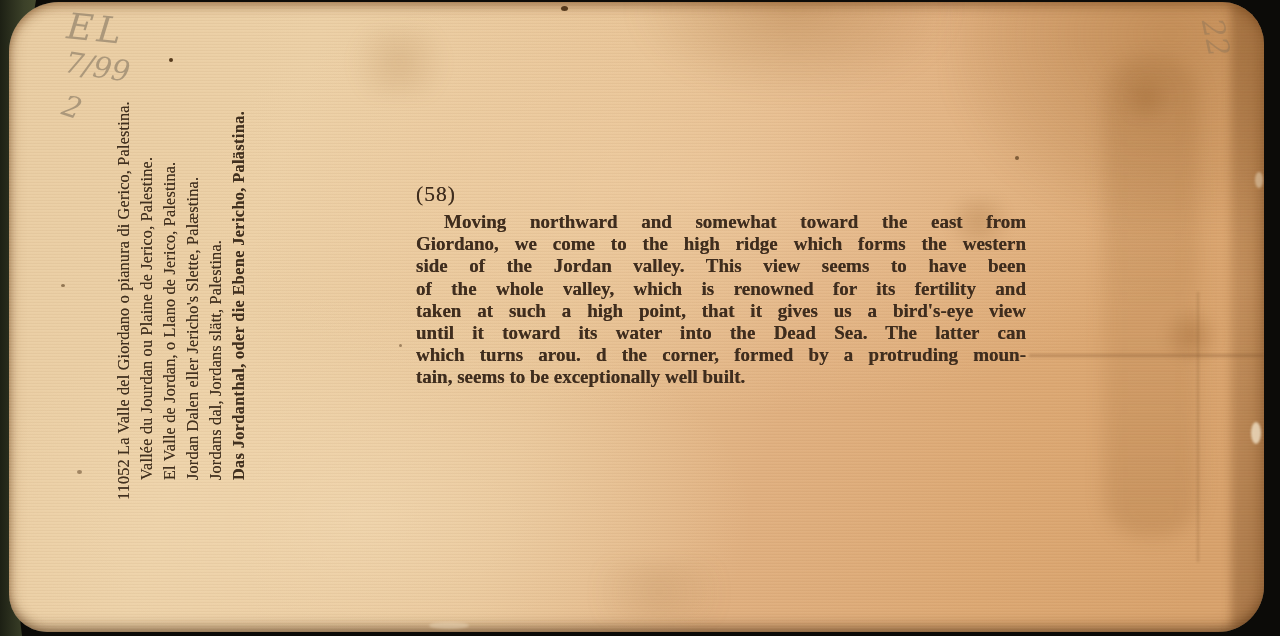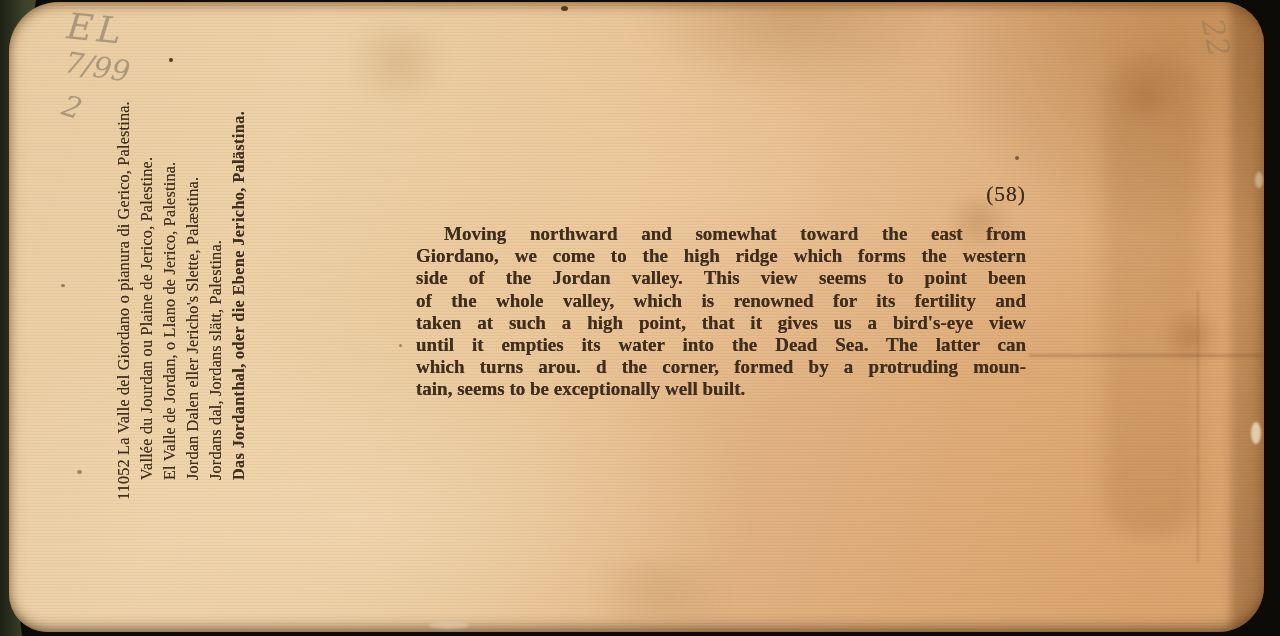--- a/index.html
+++ b/index.html
@@ -131,24 +131,24 @@
 
   
   .main-text {
     position: absolute;
     left: 407px; top: 180px;
     width: 610px;
     color: #3f2d1e;
     text-shadow: 0 0 0.5px rgba(63,45,30,0.75);
   }
   .number-heading {
-    text-align: right;
+    text-align: left;
     font-size: 21.5px;
     letter-spacing: 1px;
-    margin-bottom: 16px;
+    margin-bottom: 4px;
   }
   .jline {
     font-size: 19px;
     line-height: 22.2px;
     text-align: justify;
     text-align-last: justify;
     font-weight: bold;
   }
   .jline.first { padding-left: 28px; }
   .jline.last { text-align: center; text-align-last: left; }
@@ -219,21 +219,21 @@
       <div class="side-line indented">El Valle de Jordan, o Llano de Jerico, Palestina.</div>
       <div class="side-line indented">Jordan Dalen eller Jericho's Slette, Palæstina.</div>
       <div class="side-line indented">Jordans dal, Jordans slätt, Palestina.</div>
       <div class="side-line indented fraktur">Das Jordanthal, oder die Ebene Jericho, Palästina.</div>
     </div>
 
     <div class="main-text">
       <div class="number-heading">(58)</div>
       <div class="jline first">Moving northward and somewhat toward the east from</div>
       <div class="jline">Giordano, we come to the high ridge which forms the western</div>
-      <div class="jline">side of the Jordan valley.  This view seems to point been</div>
+      <div class="jline">side of the Jordan valley.  This view seems to have been</div>
       <div class="jline">of the whole valley, which is renowned for its fertility and</div>
       <div class="jline">taken at such a high point, that it gives us a bird's-eye view</div>
-      <div class="jline">until it empties its water into the Dead Sea.  The latter can</div>
+      <div class="jline">until it toward its water into the Dead Sea.  The latter can</div>
       <div class="jline">which turns arou. d the corner, formed by a protruding moun-</div>
       <div class="jline last">tain, seems to be exceptionally well built.</div>
     </div>
   </div>
 </div>
 
 </body></html>

